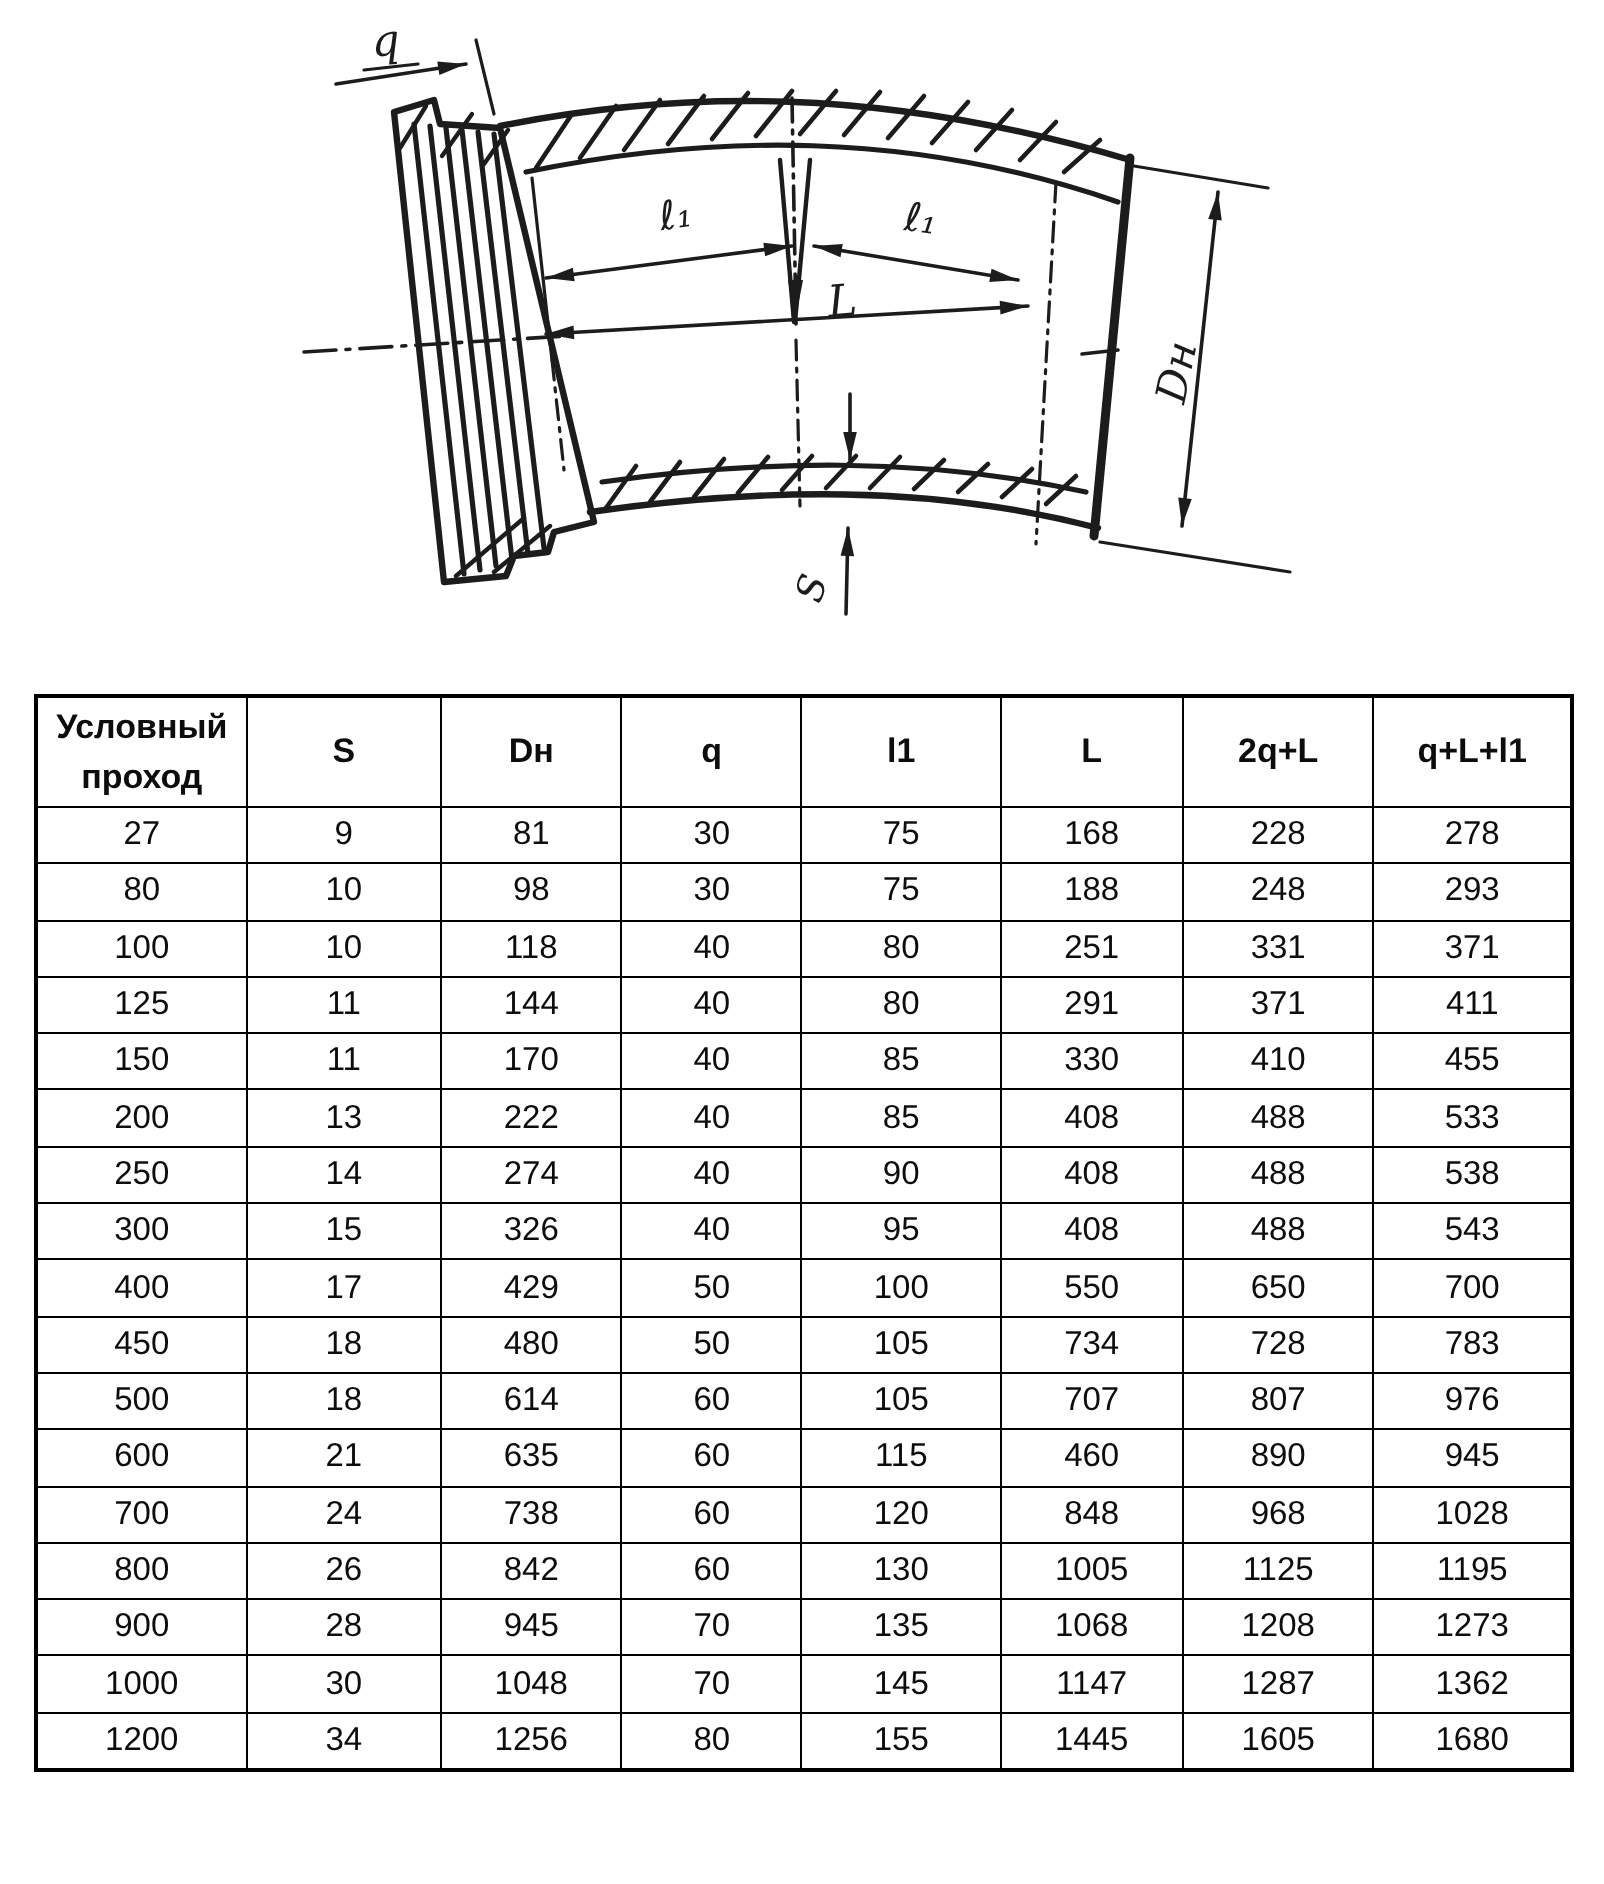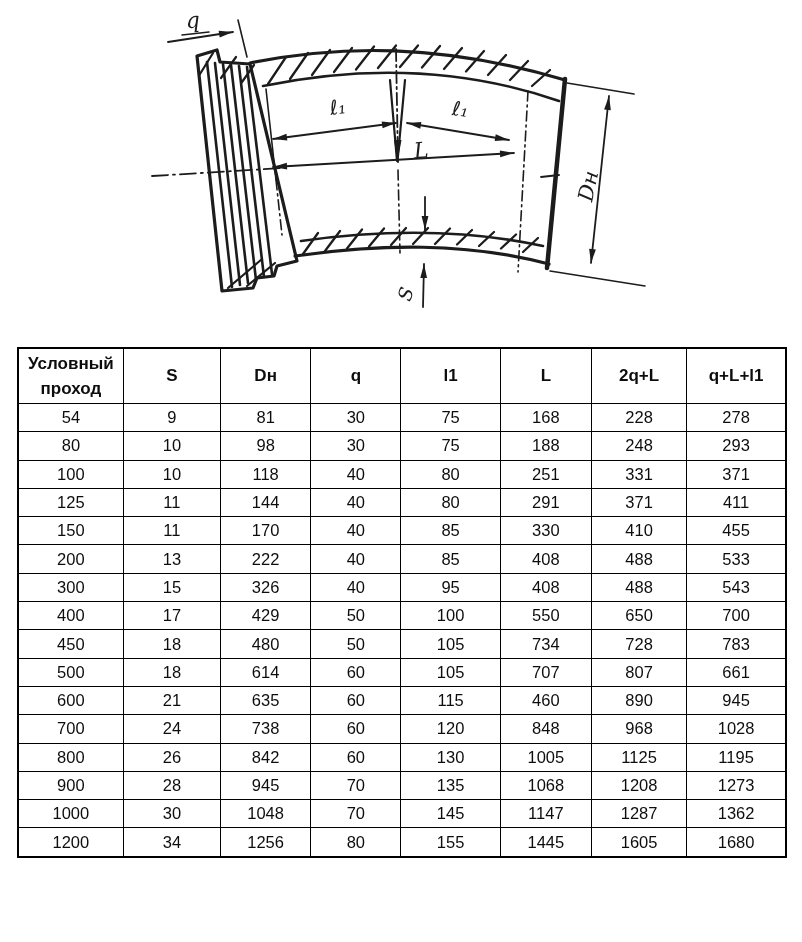--- a/index.html
+++ b/index.html
@@ -170,21 +170,21 @@
         <th>Dн</th>
         <th>q</th>
         <th>l1</th>
         <th>L</th>
         <th>2q+L</th>
         <th>q+L+l1</th>
       </tr>
     </thead>
     <tbody>
         <tr>
-          <td>54</td>
+          <td>27</td>
           <td>9</td>
           <td>81</td>
           <td>30</td>
           <td>75</td>
           <td>168</td>
           <td>228</td>
           <td>278</td>
         </tr>
         <tr>
           <td>80</td>
@@ -230,20 +230,30 @@
           <td>200</td>
           <td>13</td>
           <td>222</td>
           <td>40</td>
           <td>85</td>
           <td>408</td>
           <td>488</td>
           <td>533</td>
         </tr>
         <tr>
+          <td>250</td>
+          <td>14</td>
+          <td>274</td>
+          <td>40</td>
+          <td>90</td>
+          <td>408</td>
+          <td>488</td>
+          <td>538</td>
+        </tr>
+        <tr>
           <td>300</td>
           <td>15</td>
           <td>326</td>
           <td>40</td>
           <td>95</td>
           <td>408</td>
           <td>488</td>
           <td>543</td>
         </tr>
         <tr>
@@ -267,21 +277,21 @@
           <td>783</td>
         </tr>
         <tr>
           <td>500</td>
           <td>18</td>
           <td>614</td>
           <td>60</td>
           <td>105</td>
           <td>707</td>
           <td>807</td>
-          <td>661</td>
+          <td>976</td>
         </tr>
         <tr>
           <td>600</td>
           <td>21</td>
           <td>635</td>
           <td>60</td>
           <td>115</td>
           <td>460</td>
           <td>890</td>
           <td>945</td>

